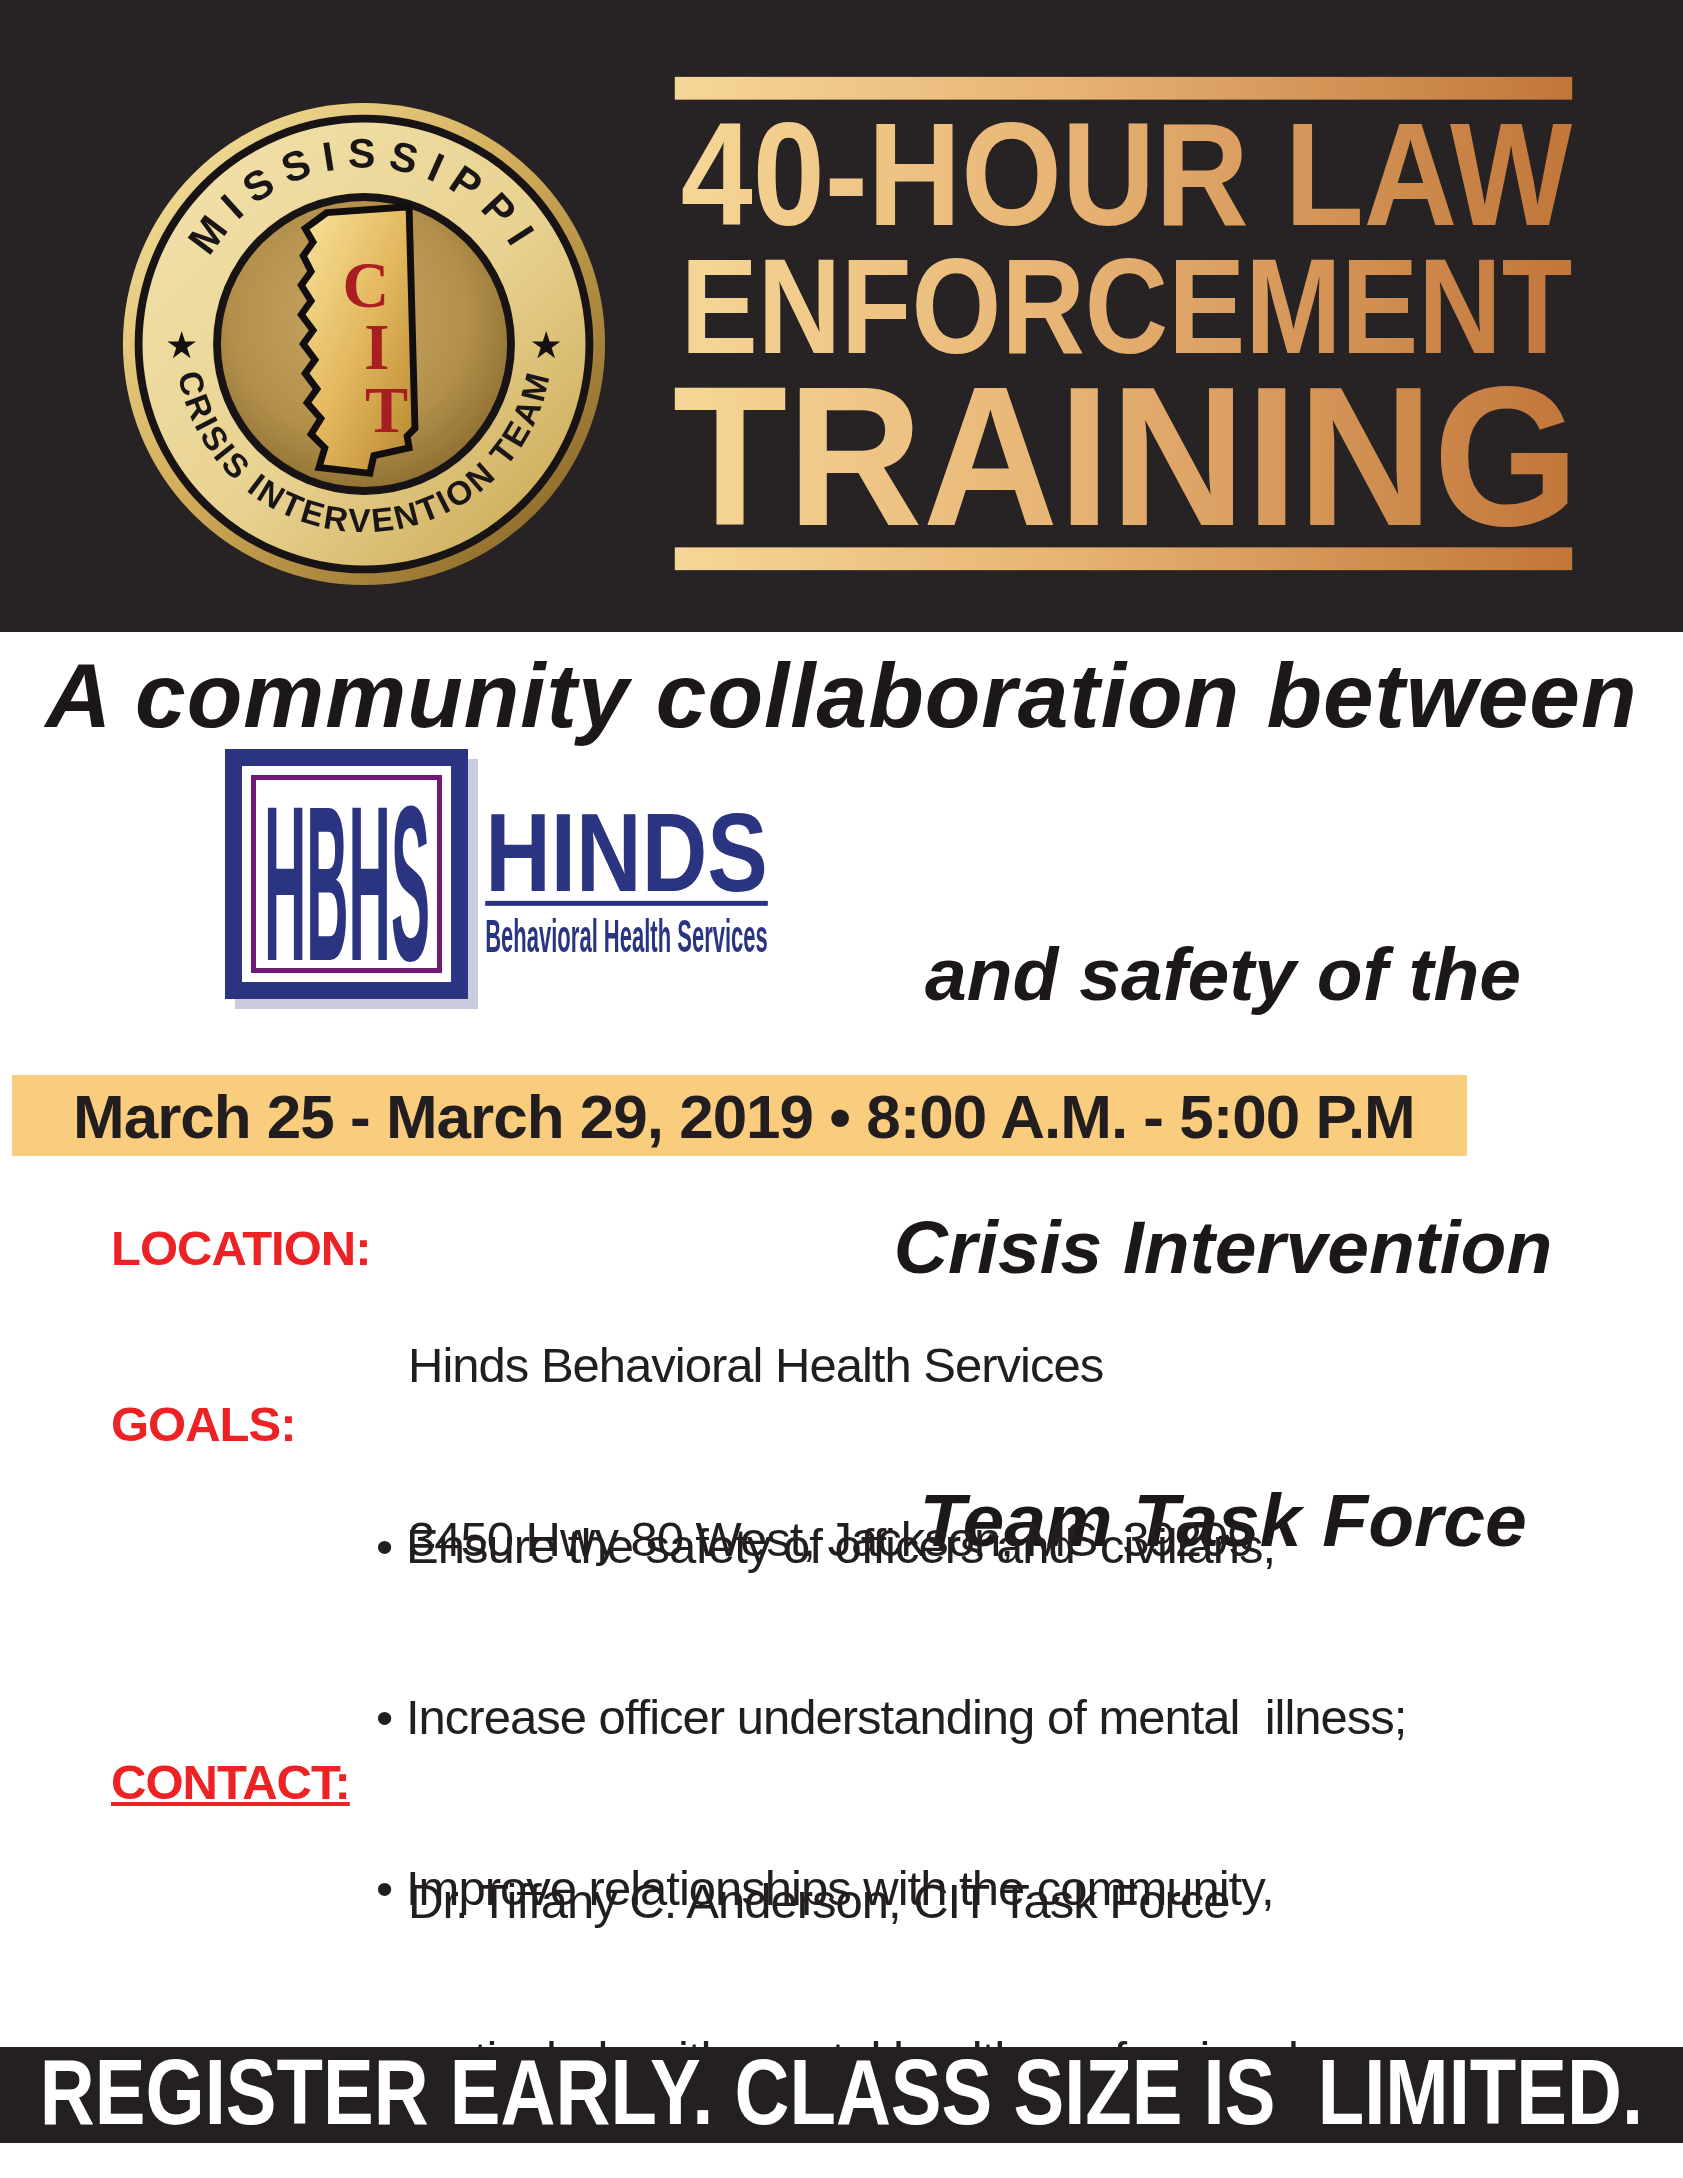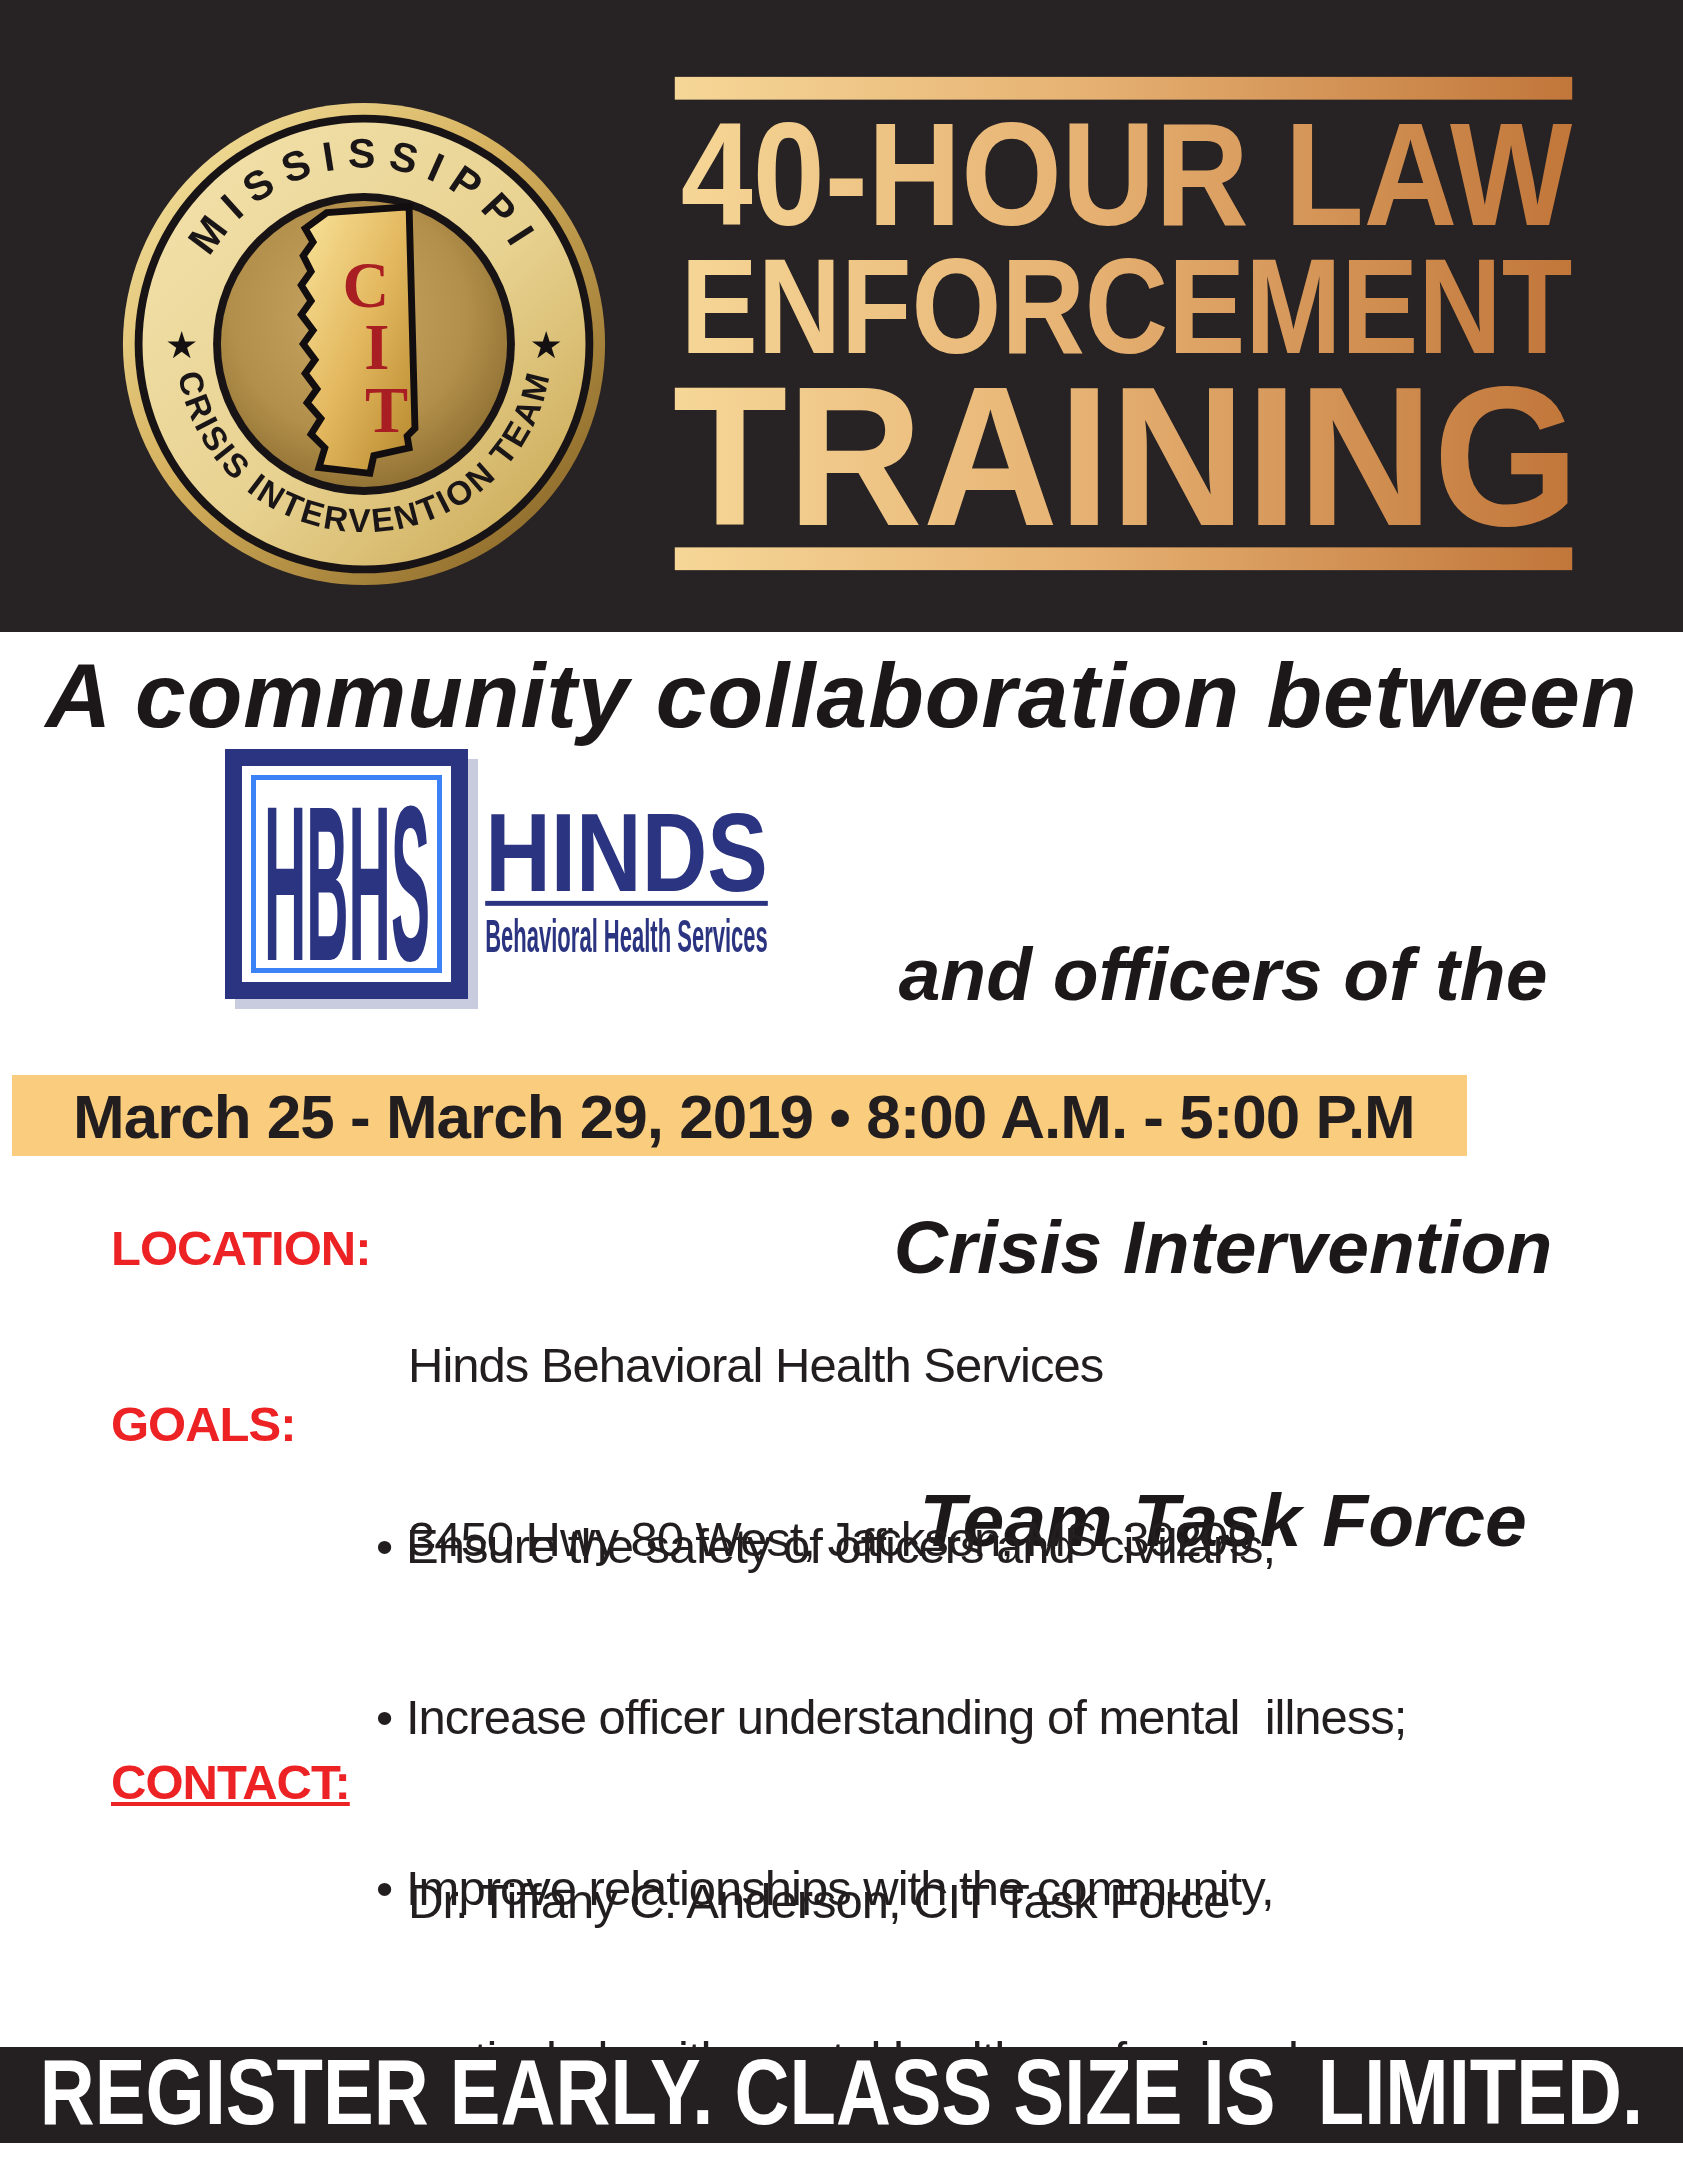--- a/index.html
+++ b/index.html
@@ -16,21 +16,21 @@
   .collab-heading{
     position:absolute;left:0;top:644px;width:1683px;text-align:center;
     font-style:italic;font-weight:700;font-size:91px;letter-spacing:1px;
     color:#1c1819;white-space:pre;
   }
   .hbhs-box{
     position:absolute;left:225px;top:749px;width:243px;height:250px;
     background:#ffffff;border:17px solid #2B3480;box-sizing:border-box;
     box-shadow:10px 10px 0 #c9cbde;
   }
-  .hbhs-inner{position:absolute;left:9px;top:9px;right:9px;bottom:9px;border:5px solid #3b82f6;}
+  .hbhs-inner{position:absolute;left:9px;top:9px;right:9px;bottom:9px;border:5px solid #701a75;}
   .hbhs-mono-svg{position:absolute;left:5px;top:5px;width:173px;height:181px;}
   .hinds-svg{position:absolute;left:483px;top:808px;width:289px;height:168px;}
   .collab-right{
     position:absolute;left:842px;top:747px;width:762px;text-align:center;
     font-style:italic;font-weight:700;font-size:75px;line-height:91px;
     color:#1c1819;white-space:pre;
   }
   
   .schedule{position:absolute;left:12px;top:1075px;width:1455px;height:81px;background:#FACC7D;}
   .schedule-text{
@@ -132,21 +132,21 @@
     </div>
   </div>
 
   <svg class="hinds-svg" viewBox="0 0 292 170">
     <text x="2" y="84" font-family="Liberation Sans, sans-serif" font-weight="700" font-size="112" textLength="286" lengthAdjust="spacingAndGlyphs" fill="#2B3480">HINDS</text>
     <rect x="2" y="94" width="286" height="5" fill="#2B3480"></rect>
     <text x="2" y="146" font-family="Liberation Sans, sans-serif" font-weight="700" font-size="46" textLength="286" lengthAdjust="spacingAndGlyphs" fill="#2B3480">Behavioral Health Services</text>
   </svg>
 
   <div class="collab-right">
-    <div>and officers of the</div>
+    <div>and safety of the</div>
     <div>Crisis Intervention</div>
     <div>Team Task Force</div>
   </div>
 
   <div class="schedule">
     <div class="schedule-text">March 25 - March 29, 2019 • 8:00 A.M. - 5:00 P.M</div>
   </div>
 
   <div class="label loc-label">LOCATION:</div>
   <div class="body-lines loc-lines">

